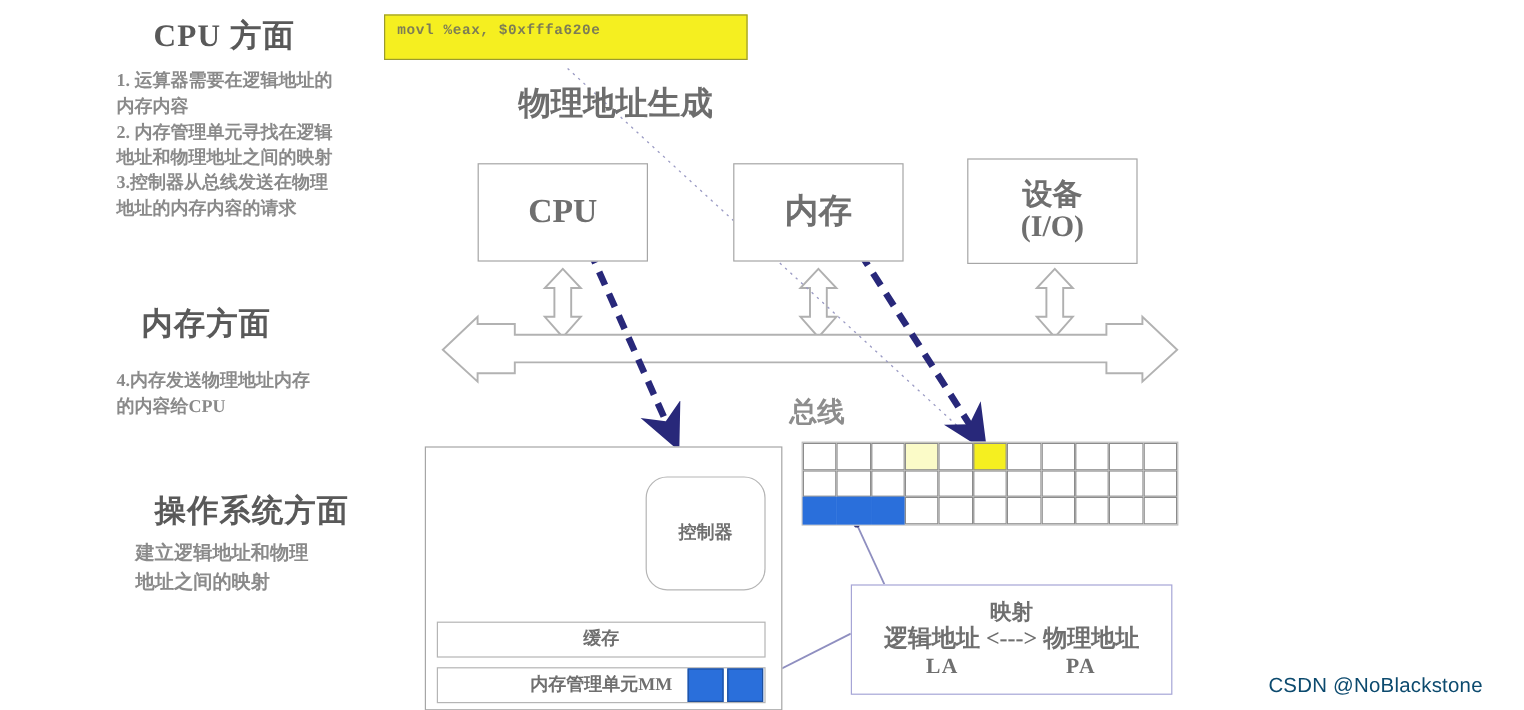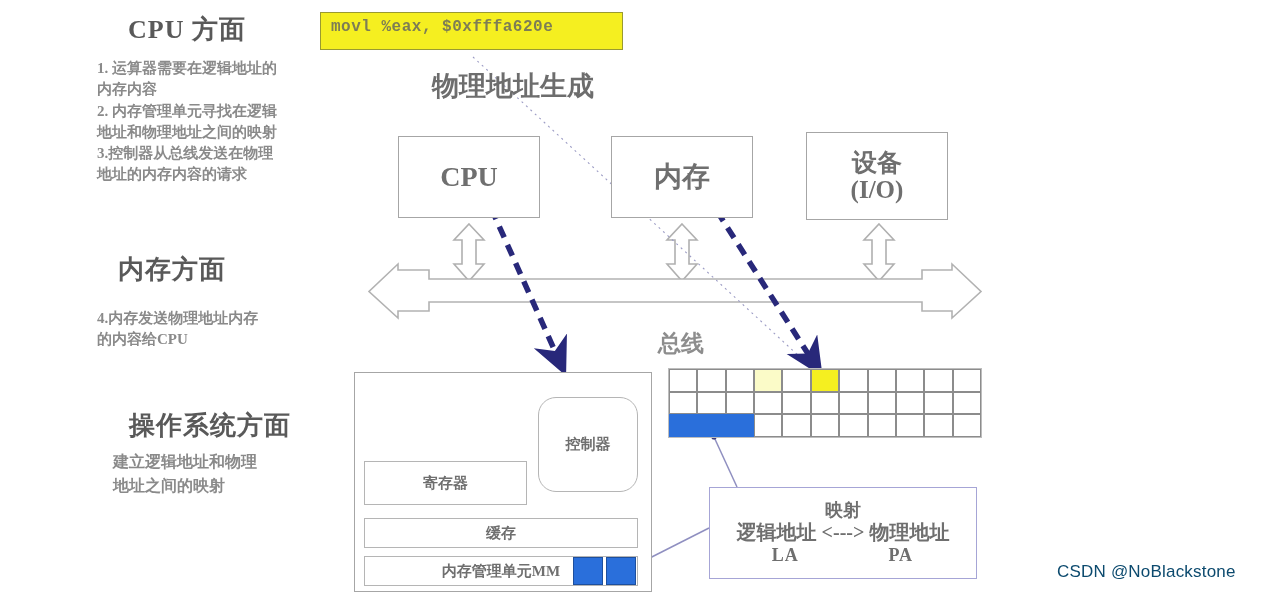--- a/index.html
+++ b/index.html
@@ -31,21 +31,21 @@
     color:#8a8a8a;
     white-space:pre-line;
   }
 
   
   .codechip{
     background:#f5ef20;
     border:1px solid #9a9a30;
     padding:5px 10px 6px 10px;
     font-family:"Liberation Mono","DejaVu Sans Mono",monospace;
-    font-size:16px;
+    font-size:12px;
     font-weight:700;
     color:#7d7d55;
     letter-spacing:.5px;
     white-space:nowrap;
     box-sizing:border-box;
   }
 
   
   .bigcap{
     font-family:Liberation Serif, serif;
@@ -186,23 +186,20 @@
   <div class="abs hwbox small" style="left:806px;top:132px;width:142px;height:88px;">
     <span>设备</span>
     <span class="l2" style="font-size:25px;">(I/O)</span>
   </div>
 
   <div class="abs buslabel" style="left:658px;top:328px;">总线</div>
 
   <div class="abs cpuouter" style="left:354px;top:372px;width:298px;height:220px;">
 
 
-    <div class="abs inbox" style="left:9px;top:88px;width:163px;height:44px;">
-      <span>寄存器</span>
-    </div>
 
     <div class="abs inbox" style="left:183px;top:24px;width:100px;height:95px;border-radius:18px;">
       <span>控制器</span>
     </div>
 
     <div class="abs inbox" style="left:9px;top:183px;width:274px;height:30px;">
       <span>内存管理单元MM</span>
     </div>
 
     <div class="abs inbox" style="left:9px;top:145px;width:274px;height:30px;">

